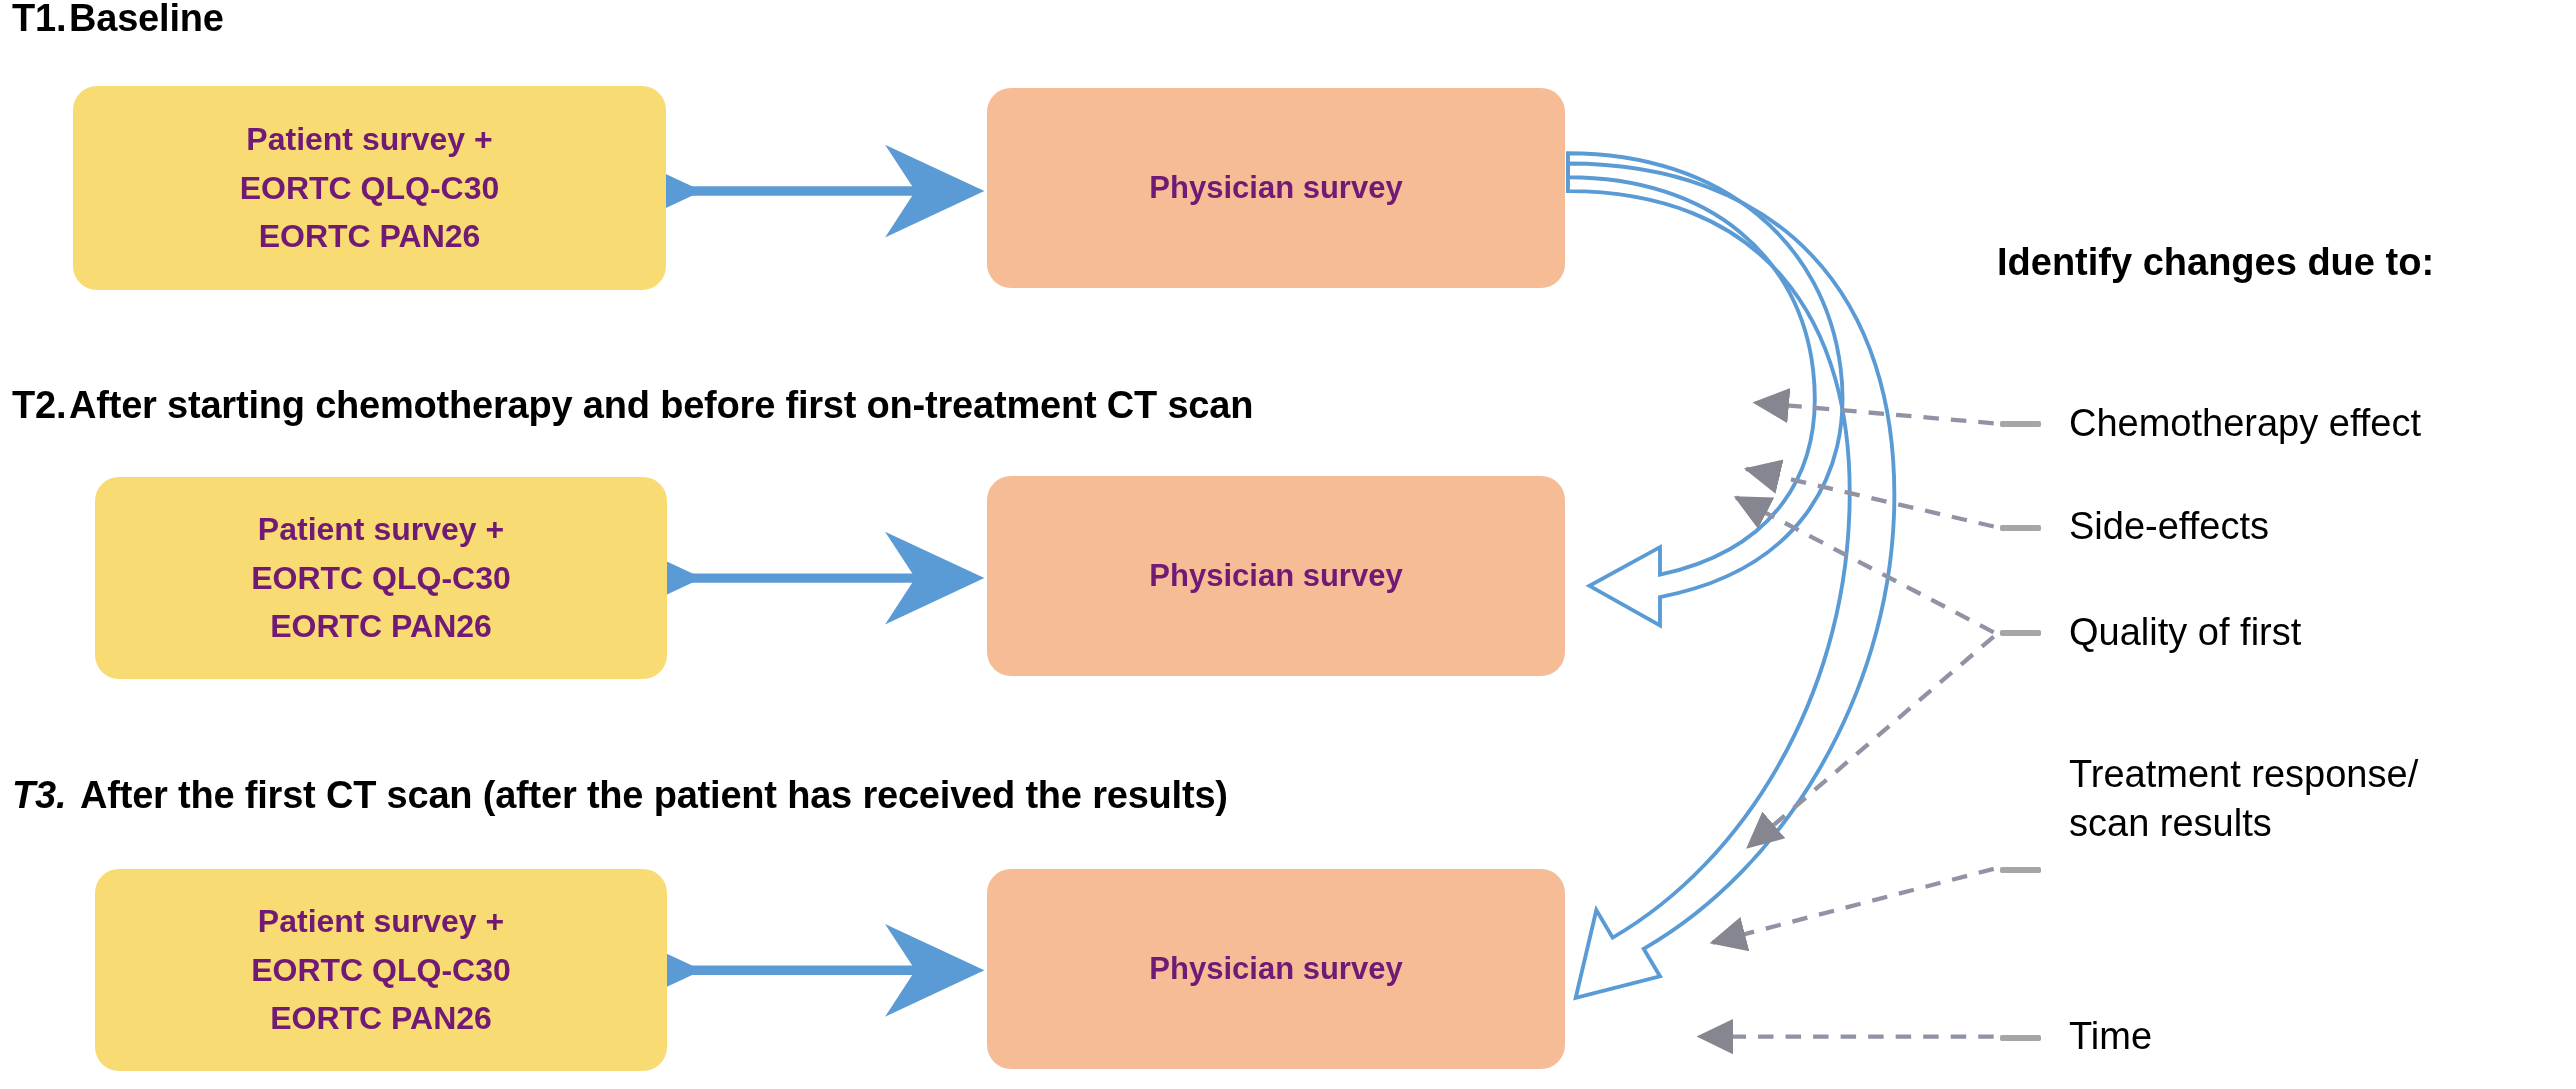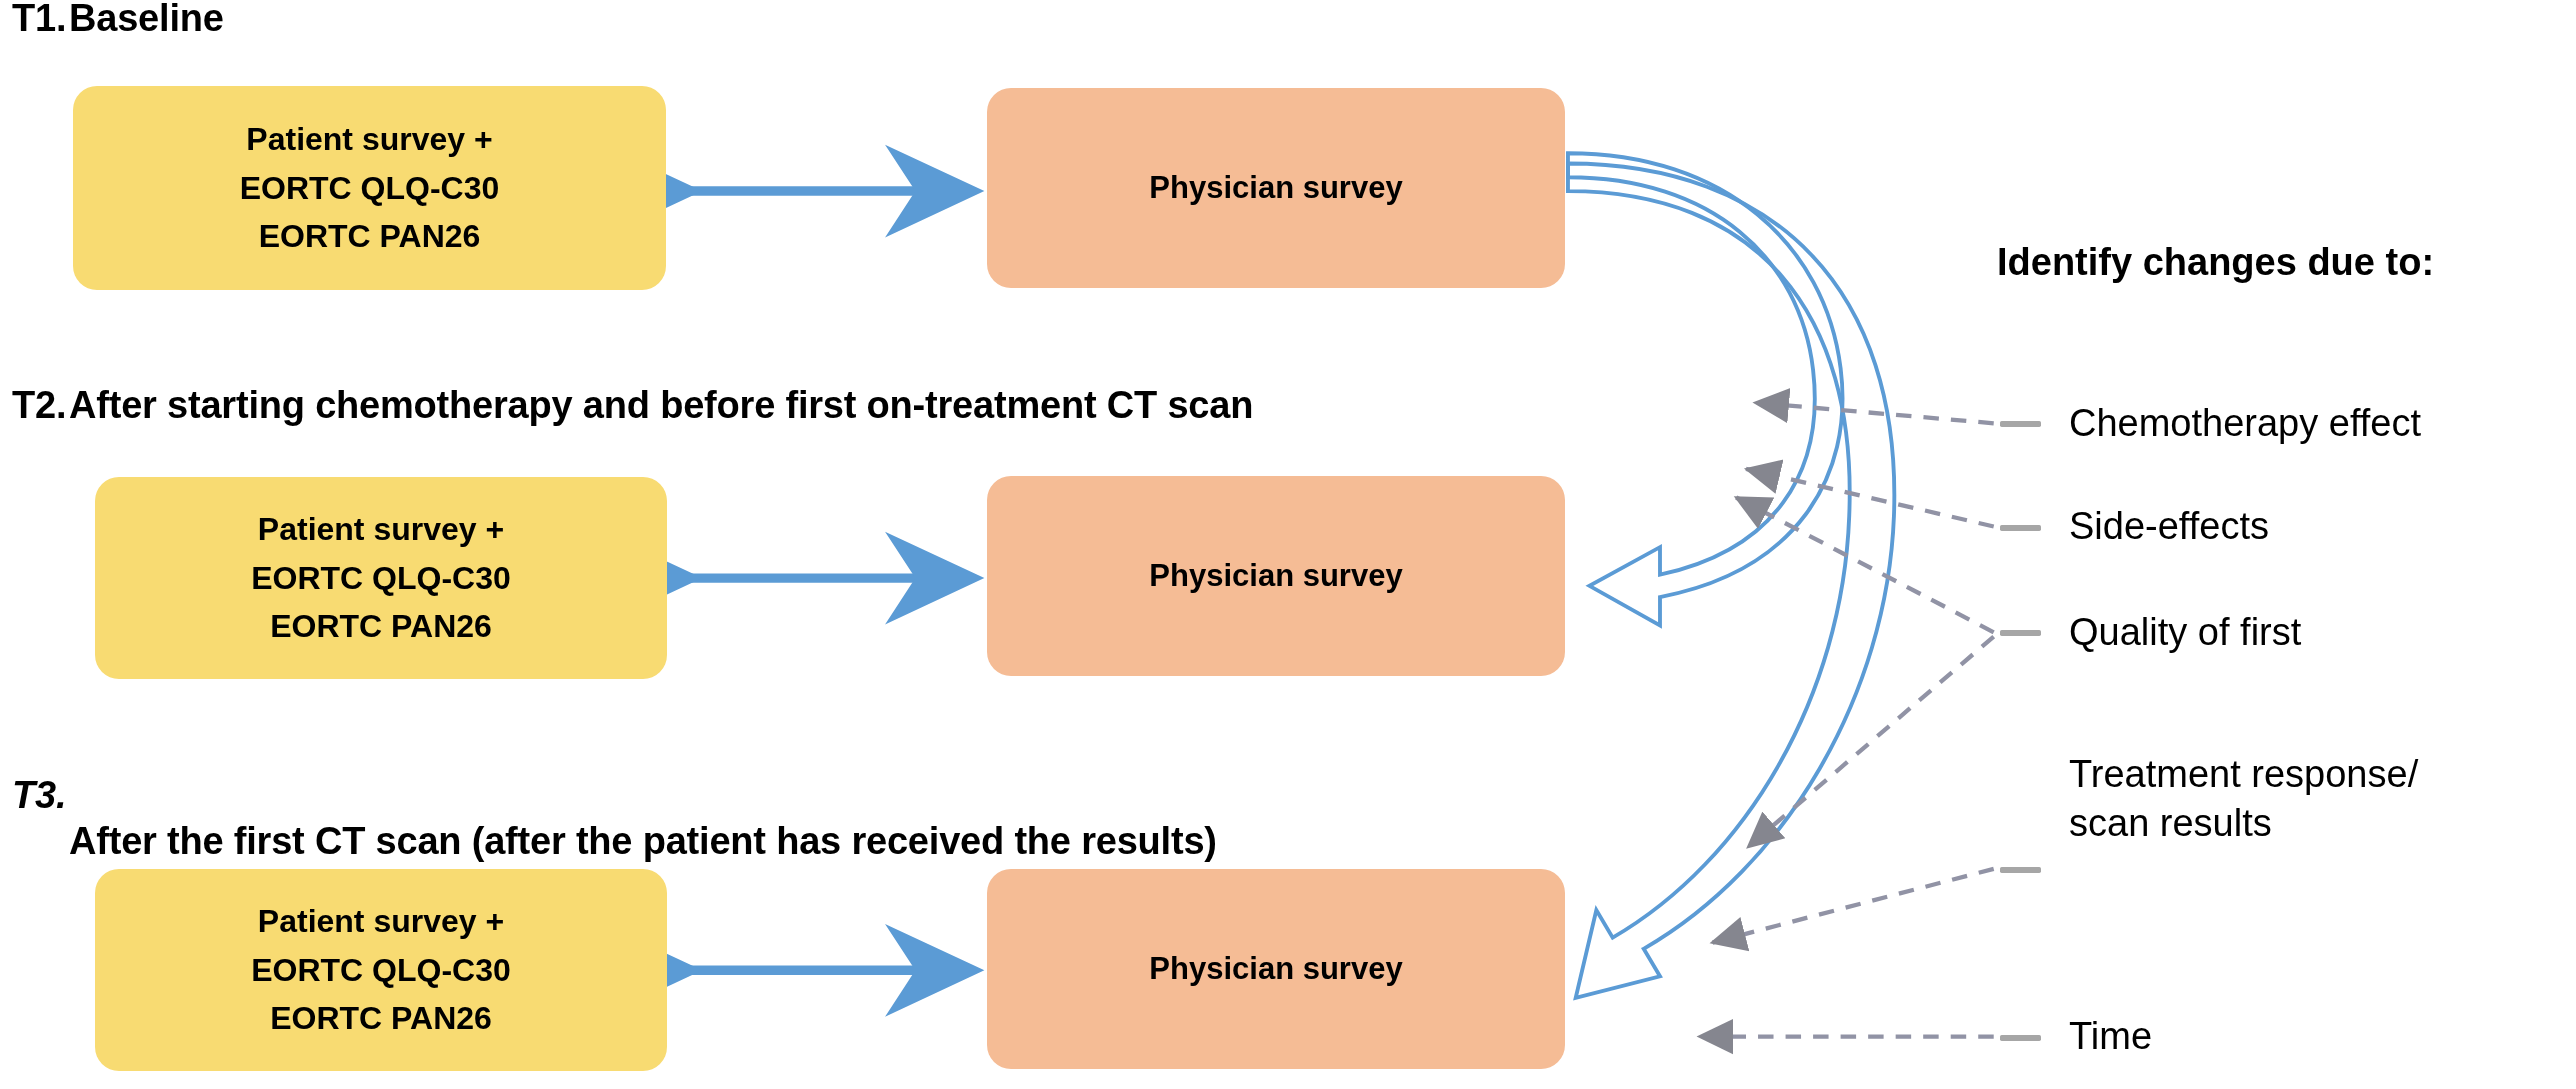--- a/index.html
+++ b/index.html
@@ -37,21 +37,21 @@
   
   .node {
     position: absolute;
     border-radius: 24px;
     display: flex;
     flex-direction: column;
     align-items: center;
     justify-content: center;
     text-align: center;
     font-weight: bold;
-    color: #000000;
+    color: #701a75;
     box-sizing: border-box;
   }
   .node-patient {
     background: #F8DB72;
     font-size: 32px;
     line-height: 1.52;
   }
   .node-physician {
     background: #F5BC95;
     font-size: 31px;
@@ -180,21 +180,21 @@
     <span class="node-line">Patient survey +</span>
     <span class="node-line">EORTC QLQ-C30</span>
     <span class="node-line">EORTC PAN26</span>
   </div>
 
   <div class="node node-physician" style="left:987px; top:476px; width:578px; height:200px;">
     <span class="node-line">Physician survey</span>
   </div>
 
   <div class="tp-label tp-code" style="left:12px; top:774px;font-style:italic;">T3.</div>
-  <div class="tp-label tp-text" style="left:69px; top:774px;margin-top:46px;">After the first CT scan (after the patient has received the results)</div>
+  <div class="tp-label tp-text" style="left:80px; top:774px;">After the first CT scan (after the patient has received the results)</div>
 
   <div class="node node-patient" style="left:95px; top:869px; width:572px; height:202px;">
     <span class="node-line">Patient survey +</span>
     <span class="node-line">EORTC QLQ-C30</span>
     <span class="node-line">EORTC PAN26</span>
   </div>
 
   <div class="node node-physician" style="left:987px; top:869px; width:578px; height:200px;">
     <span class="node-line">Physician survey</span>
   </div>

